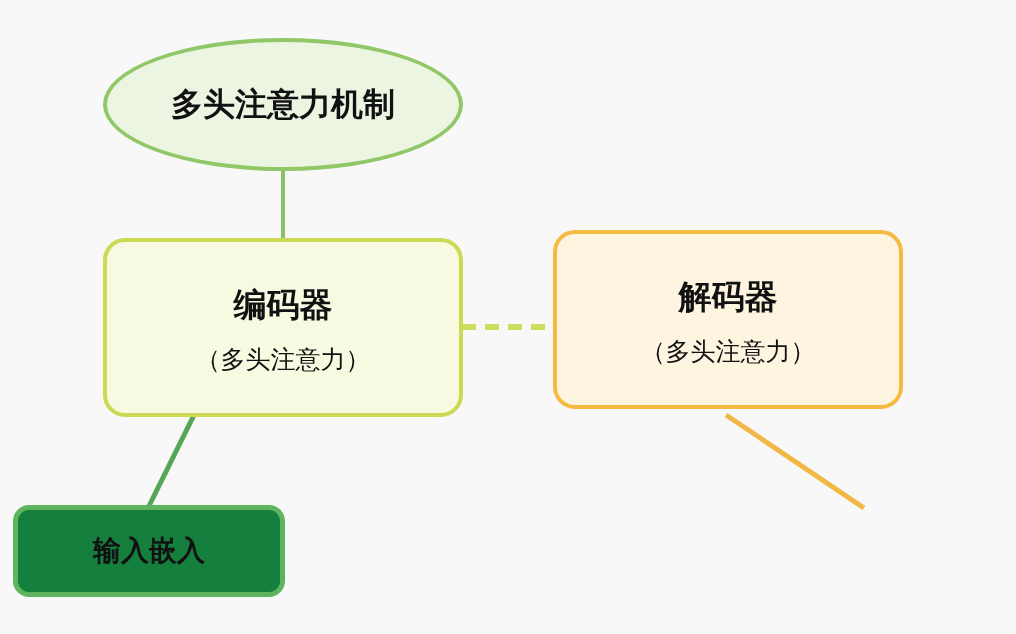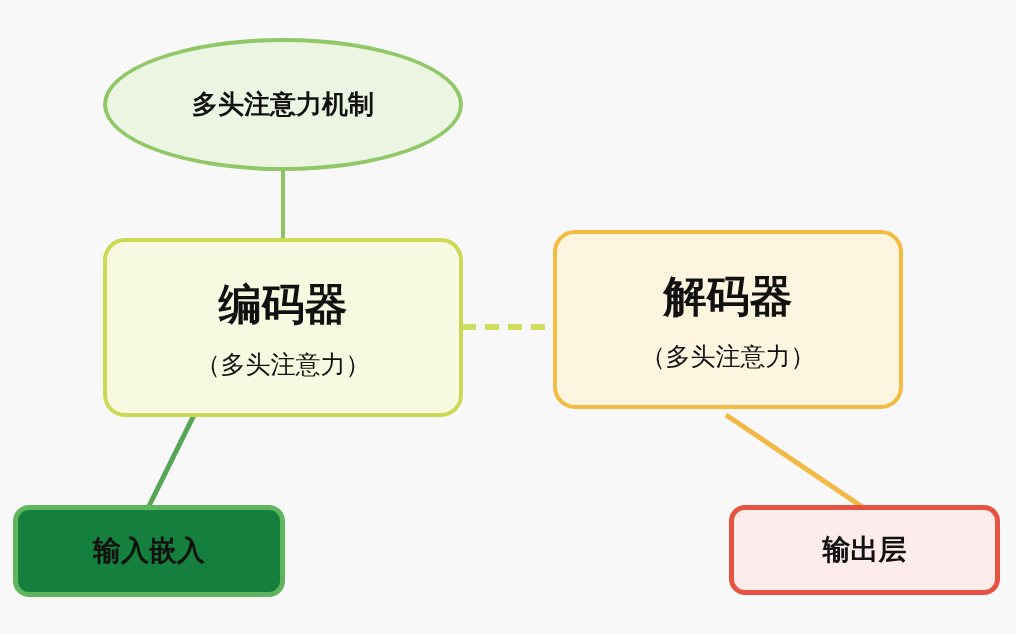--- a/index.html
+++ b/index.html
@@ -32,42 +32,42 @@
     text-align: center;
   }
   .node-ellipse {
     left: 103px; top: 38px;
     width: 360px; height: 133px;
     border-radius: 50%;
     border: 4px solid #90c767;
     background: #ecf5e2;
   }
   .node-ellipse .node-label {
-    font-size: 26px;
+    font-size: 32px;
     font-weight: bold;
   }
   .node-big {
     border-radius: 22px;
     border: 4px solid;
     padding-top: 4px;
   }
   .node-encoder {
     left: 103px; top: 238px;
     width: 360px; height: 179px;
     border-color: #ccd955;
     background: #f7f9e1;
   }
   .node-decoder {
     left: 553px; top: 230px;
     width: 350px; height: 179px;
     border-color: #f5bb41;
     background: #fdf5df;
   }
   .node-title {
-    font-size: 43px;
+    font-size: 33px;
     font-weight: bold;
     line-height: 1;
   }
   .node-subtitle {
     margin-top: 26px;
     font-size: 25px;
     font-weight: 500;
     line-height: 1;
   }
   .node-small {
@@ -114,17 +114,14 @@
 
   <div class="node node-big node-decoder" style="background: rgb(253, 245, 223); border-color: rgb(245, 187, 65);">
     <span class="node-title">解码器</span>
     <span class="node-subtitle">（多头注意力）</span>
   </div>
 
   <div class="node node-small node-input" style="background: #15803d; border-color: rgb(94, 181, 94);">
     <span class="node-label">输入嵌入</span>
   </div>
 
-  <div class="node node-small node-output" style="background: rgb(253, 236, 235); border-color: rgb(230, 83, 64);">
-    <span class="node-label">输出层</span>
-  </div>
 
 </div>
 
 </body></html>

